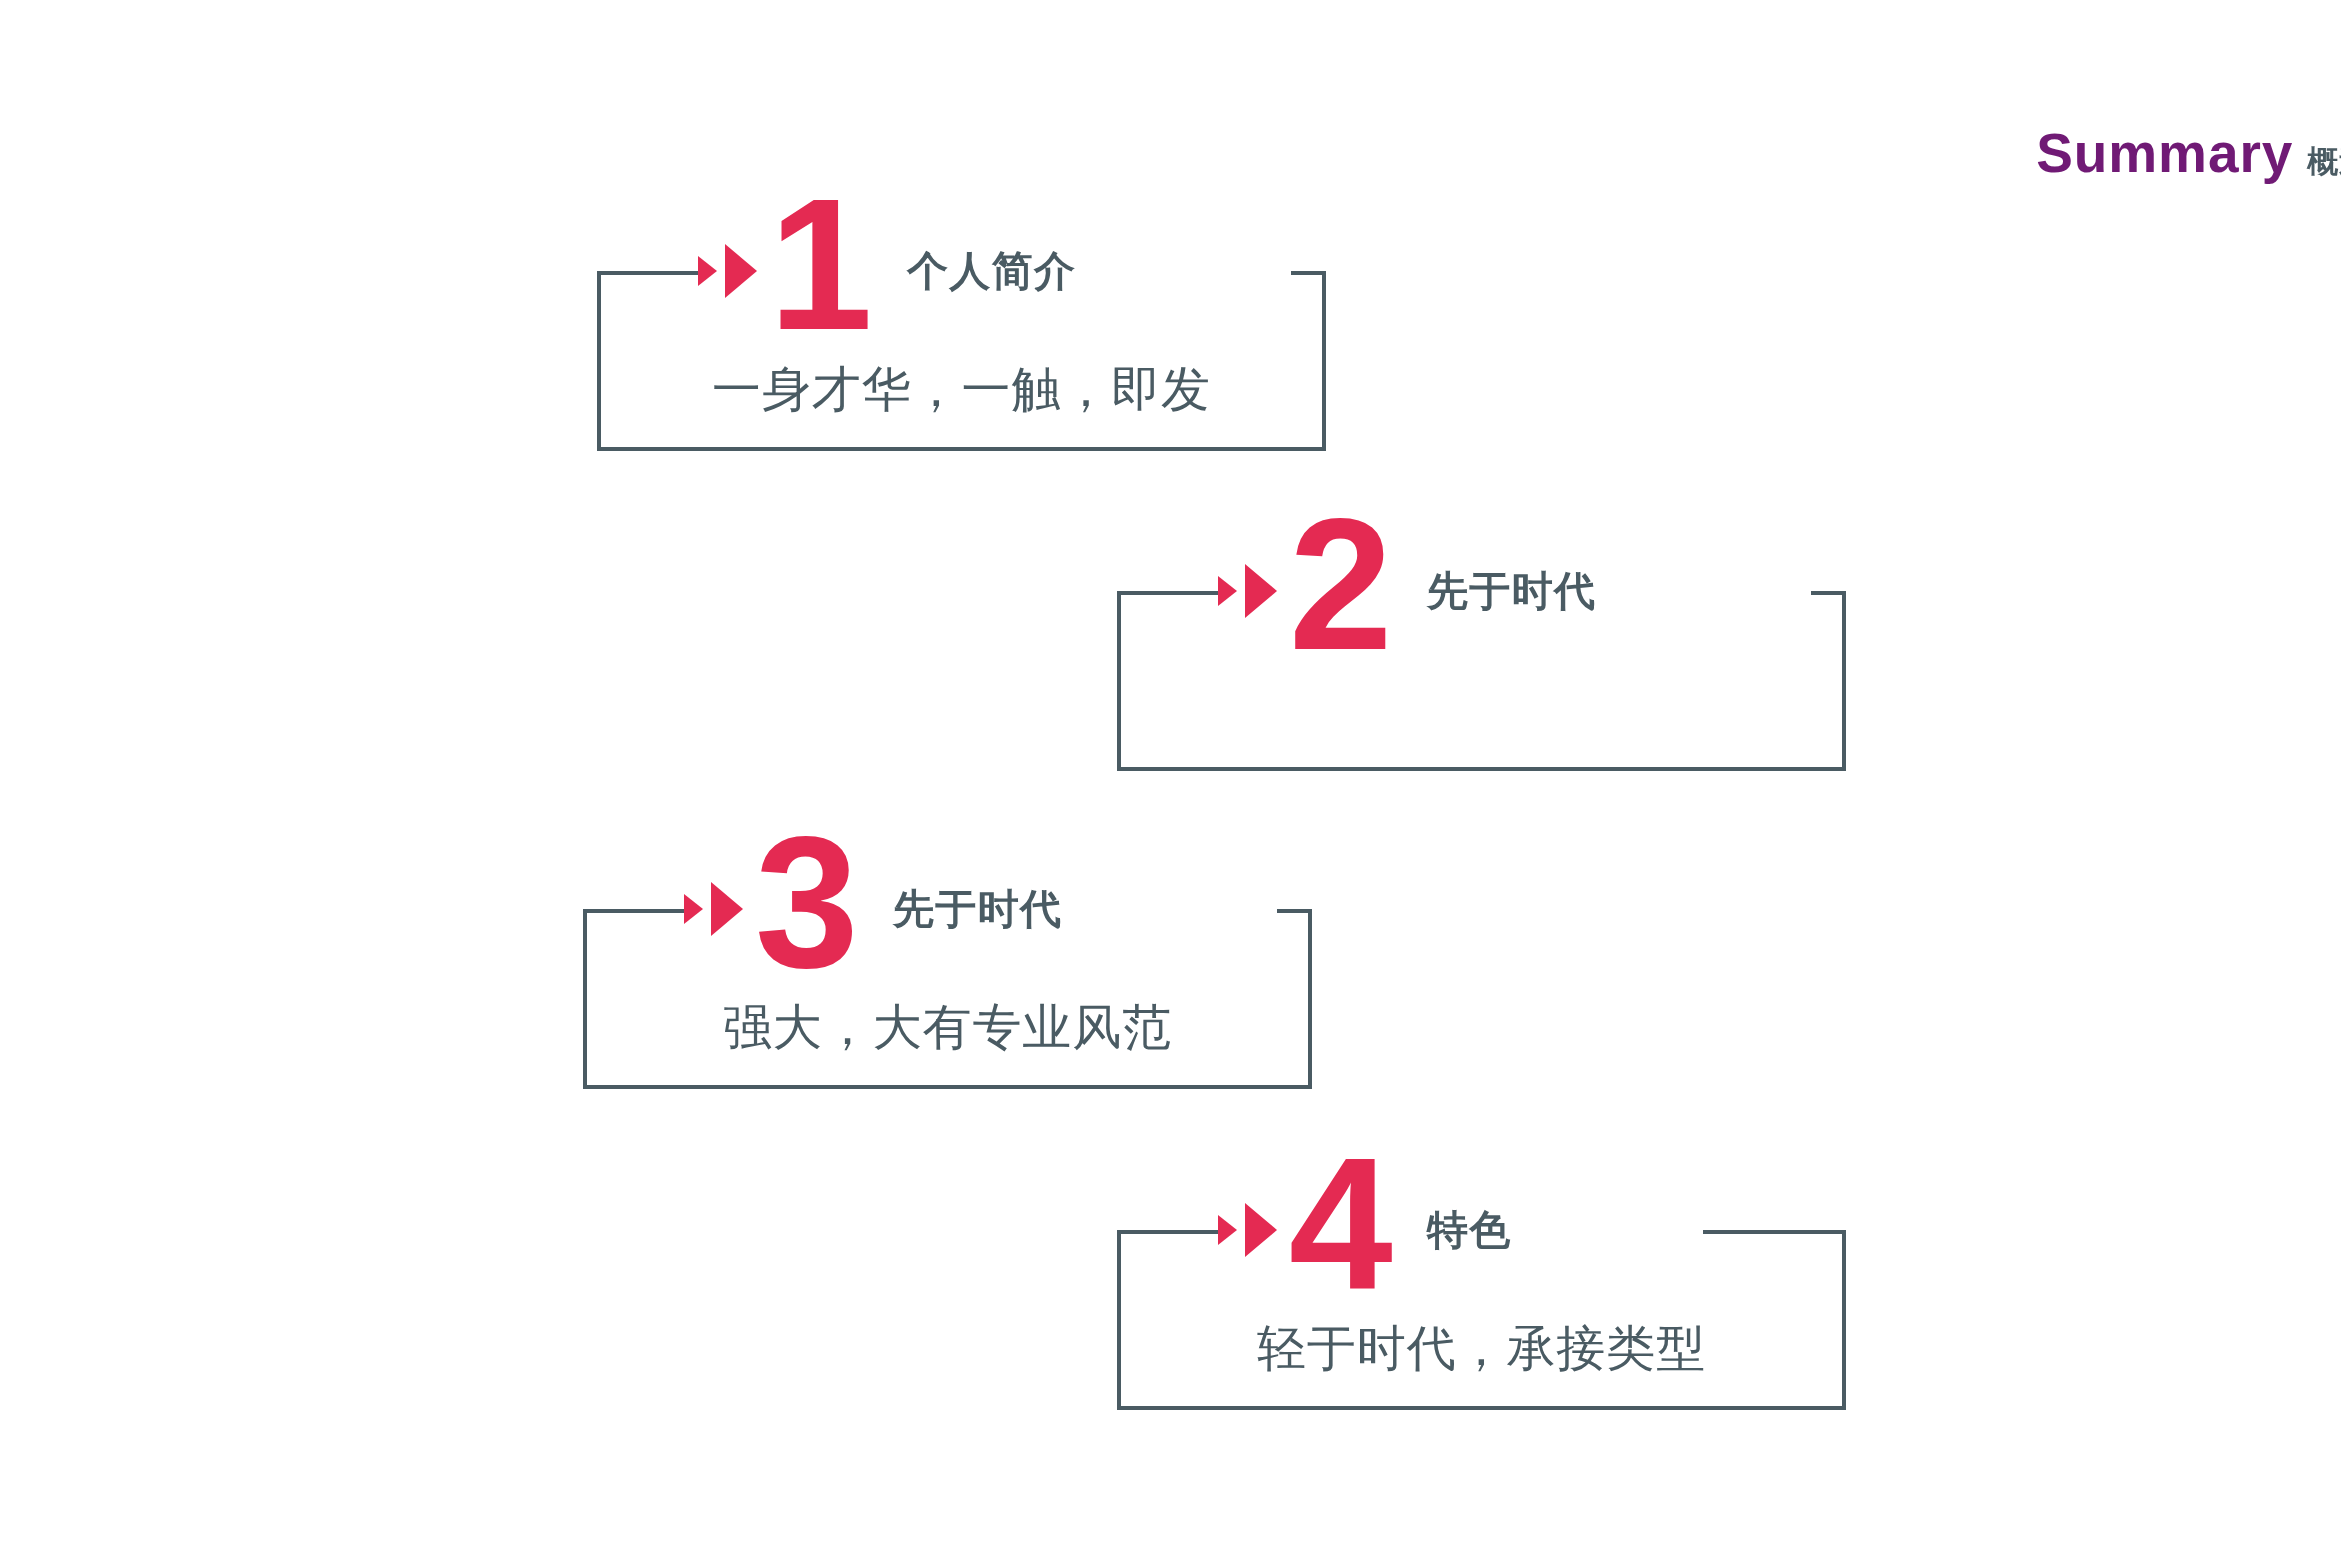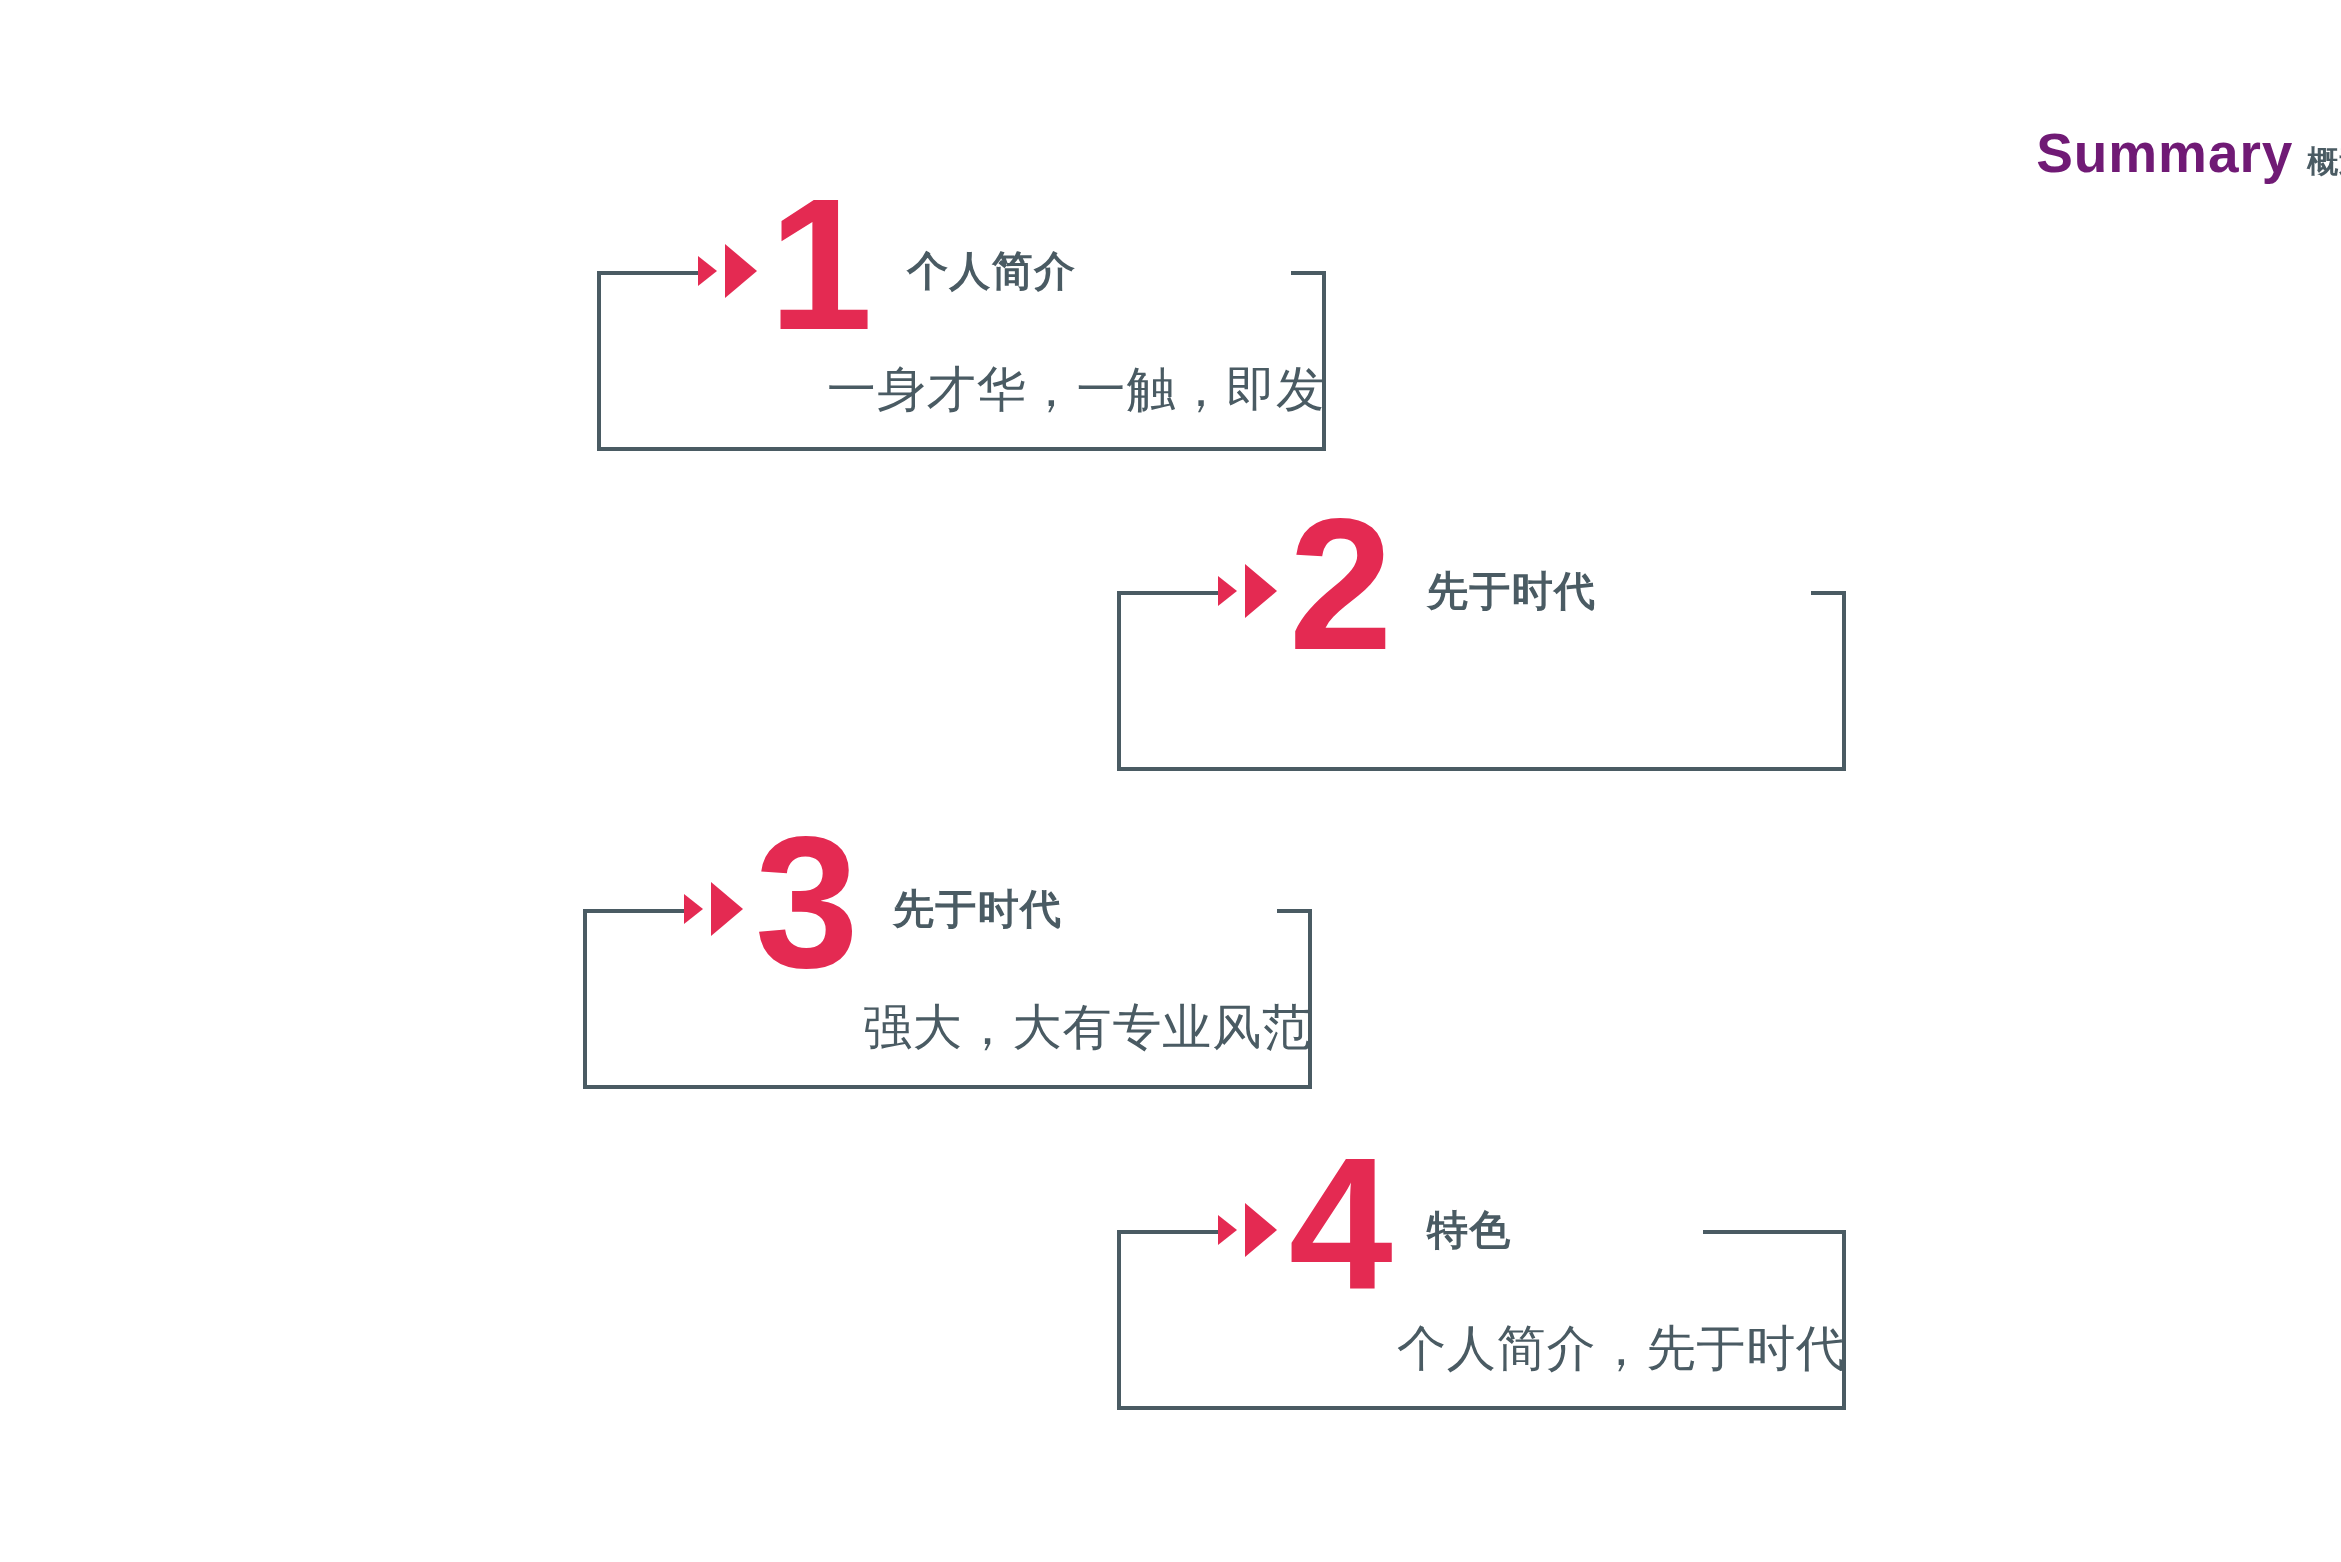--- a/index.html
+++ b/index.html
@@ -148,21 +148,21 @@
     margin-left: 37px;
     flex: none;
   }
 
   
   .block-desc {
     position: absolute;
     left: 0;
     right: 0;
     top: 94px;
-    text-align: right;
+    text-align: center;
     font-size: 49px;
     font-weight: 400;
     color: #4A5B63;
     letter-spacing: 0.9px;
     line-height: 1;
     font-family: Liberation Serif, serif;
   }
 </style>
 </head>
 <body>
@@ -245,15 +245,15 @@
     <div class="head-inner">
       <span class="arrows">
         <span class="arrow-sm"></span>
         <span class="arrow-lg"></span>
       </span>
       <span class="block-number">4</span>
       <span class="block-title">特色</span>
     </div>
   </div>
 
-  <div class="block-desc">个人简介，先于时代</div>
+  <div class="block-desc">轻于时代，承接类型</div>
 </div>
 
 
 </body></html>

